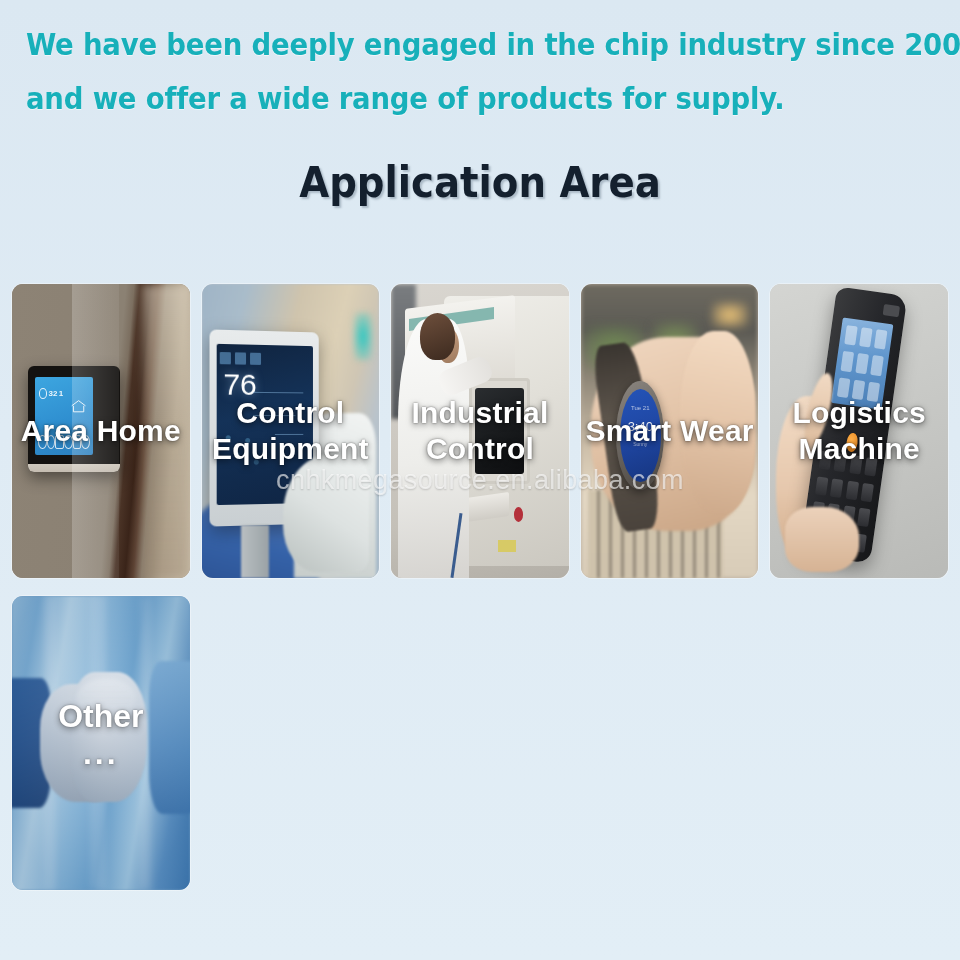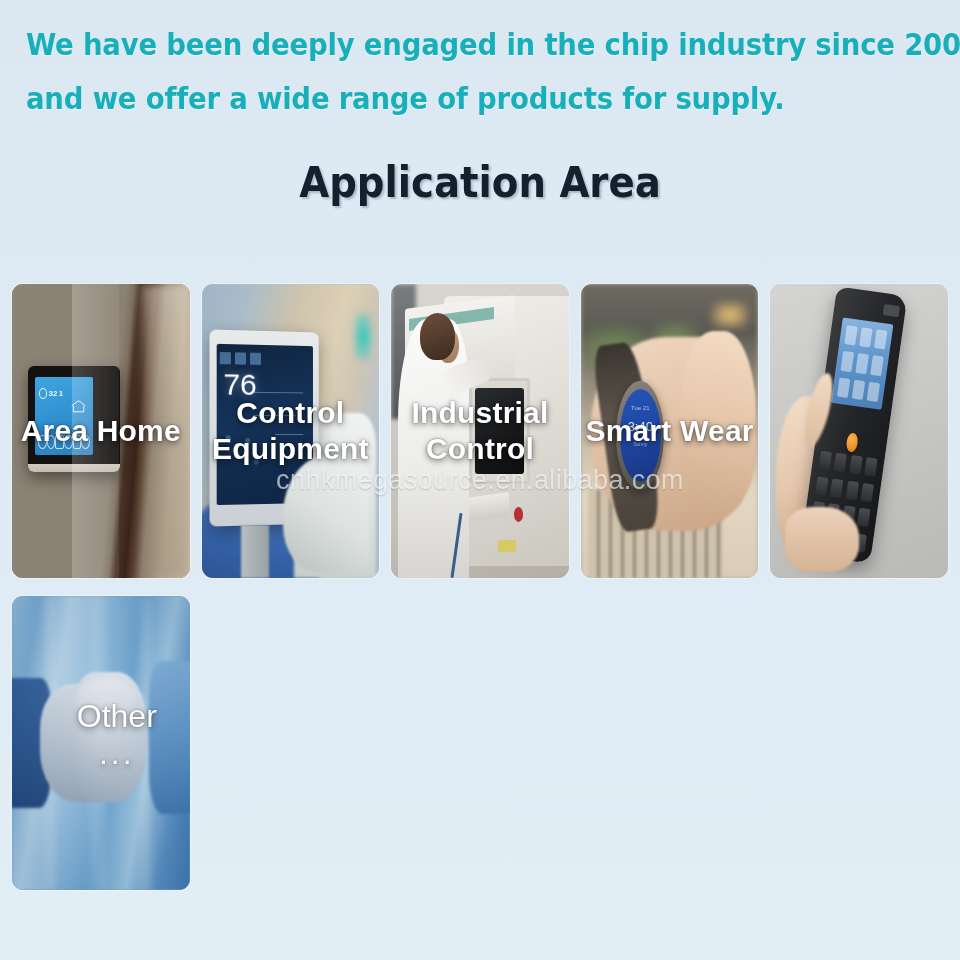--- a/index.html
+++ b/index.html
@@ -93,26 +93,26 @@
     line-height: 36px;
     letter-spacing: 0.2px;
     text-shadow: 0 2px 6px rgba(0,0,0,0.55), 0 0 2px rgba(0,0,0,0.5);
     z-index: 40;
     pointer-events: none;
   }
   .label-mid { top: 50%; transform: translateY(-50%); }
 
   .label-block {
     position: absolute;
-    left: 16px; width: 100%;
+    left: 0; width: 100%;
     top: 34%;
     text-align: center;
     z-index: 40;
     color: #fff;
-    font-weight: normal;
+    font-weight: bold;
     font-family: "Liberation Sans", sans-serif;
     text-shadow: 0 2px 6px rgba(0,0,0,0.45), 0 0 2px rgba(0,0,0,0.4);
   }
   .label-block .l1 { font-size: 32px; line-height: 40px; }
   .label-block .l2 { font-size: 34px; line-height: 42px; }
   .label-block .l3 { font-size: 32px; line-height: 34px; letter-spacing: 3px; }
 
   
   .t-home { background: #8d8273; }
   .home-wall {
@@ -753,20 +753,21 @@
           <span class="log-key"></span>
           <span class="log-key"></span>
           <span class="log-key"></span>
           <span class="log-key"></span>
           <span class="log-key"></span>
         </div>
         <div class="log-teal"></div>
       </div>
       <div class="log-thumb"></div>
       <div class="log-fingers"></div>
+      <div class="tile-label label-mid">Logistics Machine</div>
     </div>
 
     <div class="tile t-other">
       <div class="oth-bg"></div>
       <div class="oth-bar" style="left:18%;width:7%;"></div>
       <div class="oth-bar" style="left:44%;width:9%;"></div>
       <div class="oth-bar" style="left:72%;width:6%;"></div>
       <div class="oth-cuff-l"></div>
       <div class="oth-cuff-r"></div>
       <div class="oth-hand-l"></div>

